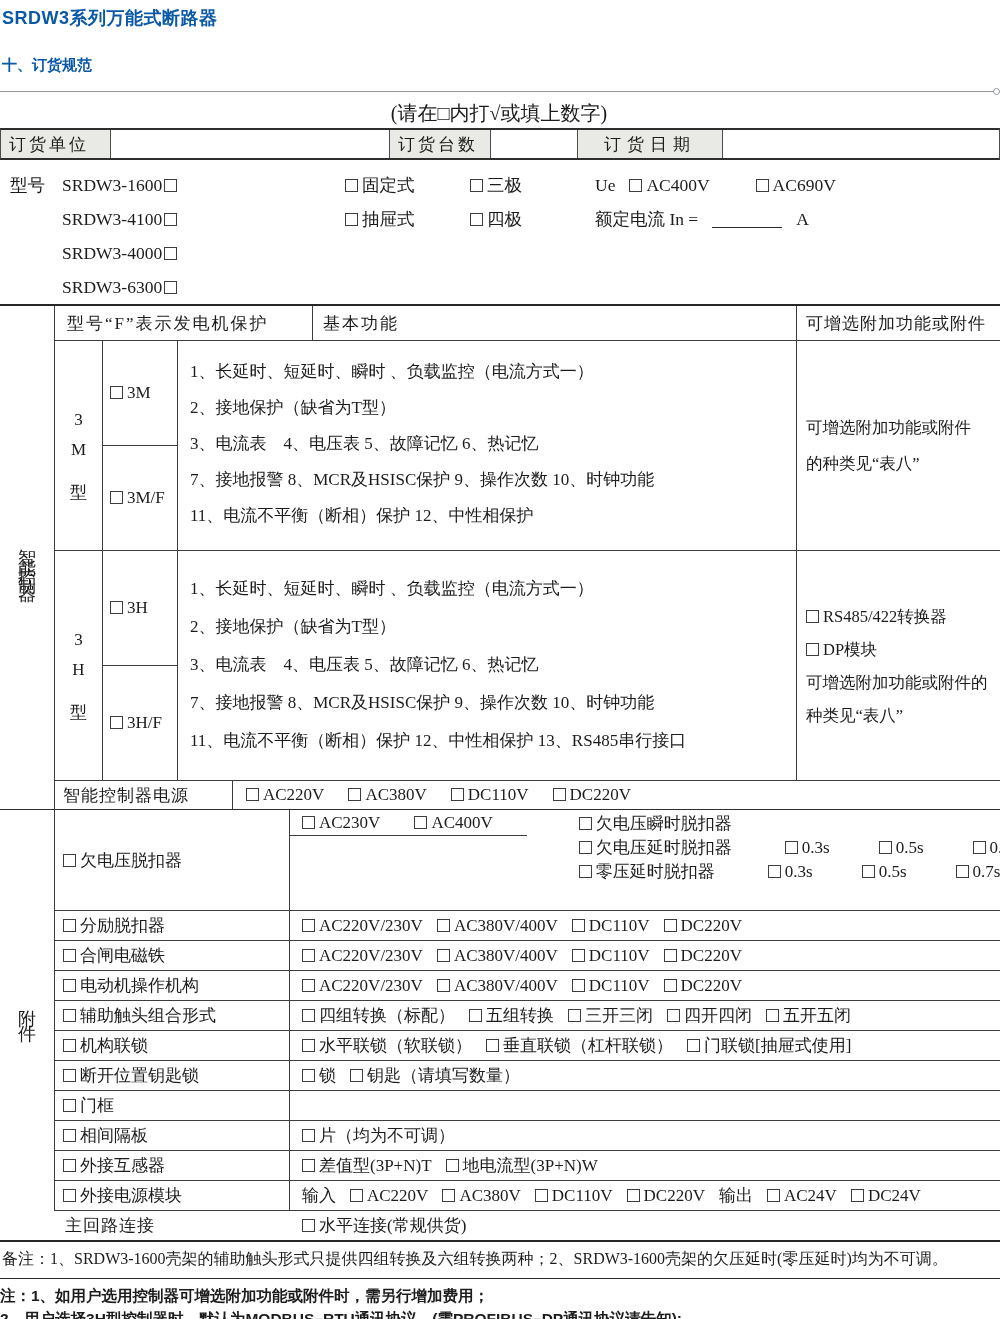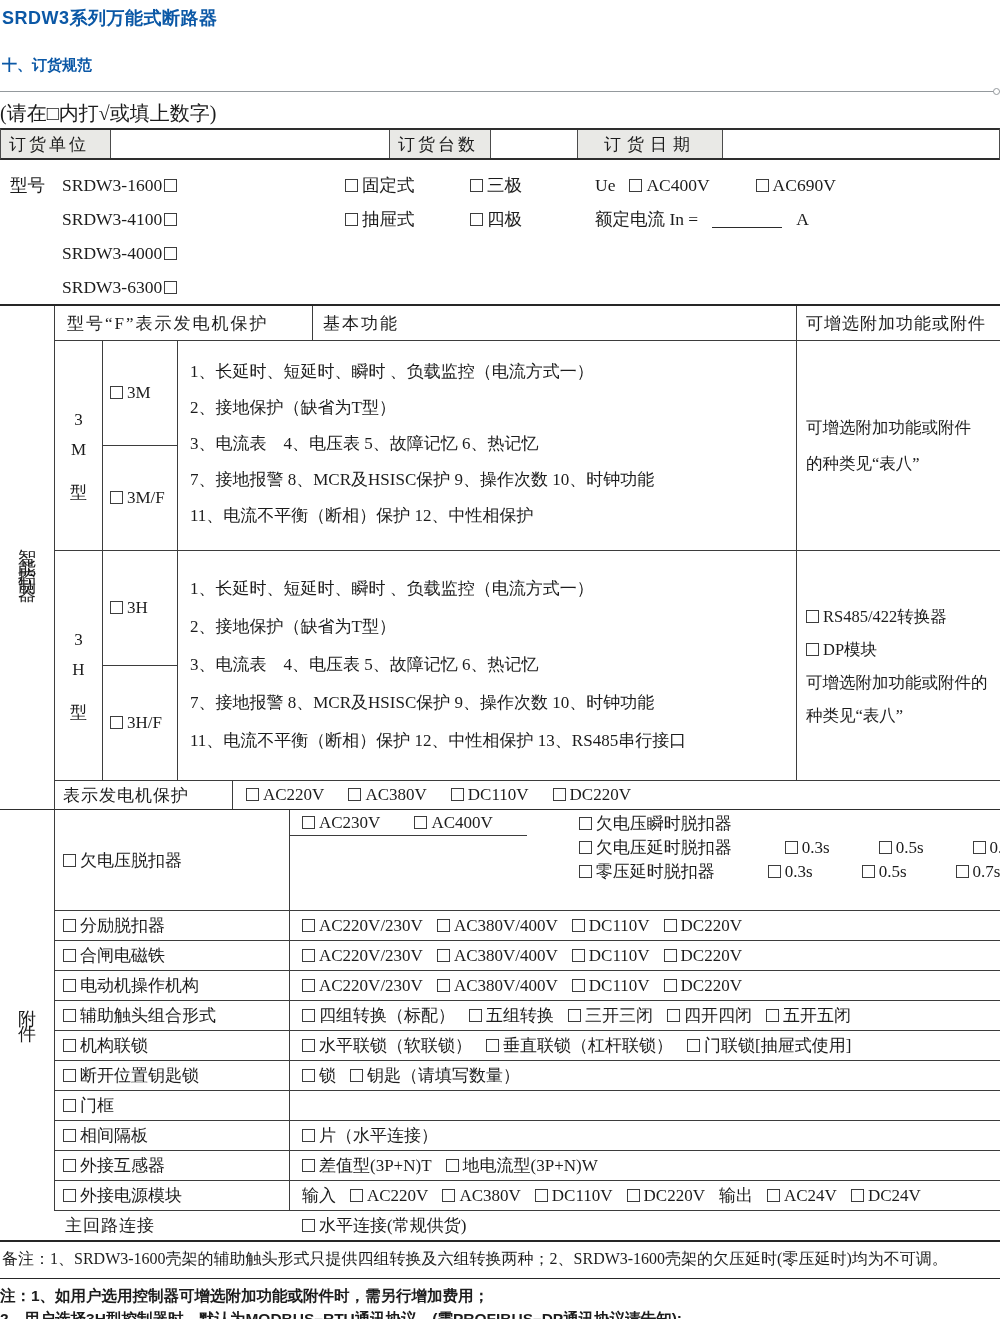--- a/index.html
+++ b/index.html
@@ -10,21 +10,21 @@
   }
 
   
   .page-title { color:#0b58a6; font-family:"Liberation Sans","DejaVu Sans",sans-serif;
     font-weight:bold; font-size:18px; margin:6px 0 0 2px; letter-spacing:0.5px; height:24px;}
   .section-heading { color:#0b58a6; font-family:"Liberation Sans","DejaVu Sans",sans-serif;
     font-weight:bold; font-size:15px; margin:26px 0 0 2px; height:20px;}
   .top-rule { margin-top:15px; border-top:1px solid #94999d; position:relative; }
   .top-rule .dot { position:absolute; right:0; top:-4px; width:7px; height:7px;
     border:1px solid #94999d; border-radius:50%; background:#fff; }
-  .fill-note { text-align:left; font-size:20px; margin:8px 2px 0 0; height:26px; }
+  .fill-note { text-align:center; font-size:20px; margin:8px 2px 0 0; height:26px; }
 
   
   .order-table { display:flex; height:32px; margin-top:2px;
     border-top:2px solid #2e2e2e; border-bottom:2px solid #2e2e2e;
     border-left:1px solid #4c4c4c; border-right:1px solid #4c4c4c; }
   .order-table > div { border-right:1px solid #4c4c4c; display:flex; align-items:center; }
   .order-table > div:last-child { border-right:none; }
   .ot-label { background:#e9e9e6; letter-spacing:3px; padding-left:8px; }
   .ot-c { justify-content:center; padding-left:0 !important; letter-spacing:6px !important; }
   .w110{width:110px}.w279{width:279px}.w101{width:101px}.w87{width:87px}.w145{width:145px}.wfill{flex:1}
@@ -220,21 +220,21 @@
         </div>
       <div class="addon-col">
           <div class="optline"><span class="opt"><span class="cb"></span><span>RS485/422转换器</span></span></div>
           <div class="optline"><span class="opt"><span class="cb"></span><span>DP模块</span></span></div>
           <div class="optline"><span class="opt"><span>可增选附加功能或附件的</span></span></div>
           <div class="optline"><span class="opt"><span>种类见“表八”</span></span></div>
         </div>
     </div>
 
     <div class="row power-row">
-      <div class="power-label bdr">表示发电机保护</div>
+      <div class="power-label bdr">智能控制器电源</div>
       <div class="power-opts gap-lg">
           <span class="opt"><span class="cb"></span><span>AC220V</span></span>
           <span class="opt"><span class="cb"></span><span>AC380V</span></span>
           <span class="opt"><span class="cb"></span><span>DC110V</span></span>
           <span class="opt"><span class="cb"></span><span>DC220V</span></span>
         </div>
     </div>
 
     <div class="row uv-row">
       <div class="uv-label bdr">
@@ -335,21 +335,21 @@
             <span class="opt"><span class="cb"></span><span>门框</span></span>
           </div>
     <div class="acc-content"></div>
   </div>
 
   <div class="row acc-row">
     <div class="acc-label bdr">
             <span class="opt"><span class="cb"></span><span>相间隔板</span></span>
           </div>
     <div class="acc-content">
-            <span class="opt"><span class="cb"></span><span>片（水平连接）</span></span>
+            <span class="opt"><span class="cb"></span><span>片（均为不可调）</span></span>
           </div>
   </div>
 
   <div class="row acc-row">
     <div class="acc-label bdr">
             <span class="opt"><span class="cb"></span><span>外接互感器</span></span>
           </div>
     <div class="acc-content">
             <span class="opt"><span class="cb"></span><span>差值型(3P+N)T</span></span>
             <span class="opt"><span class="cb"></span><span>地电流型(3P+N)W</span></span>

